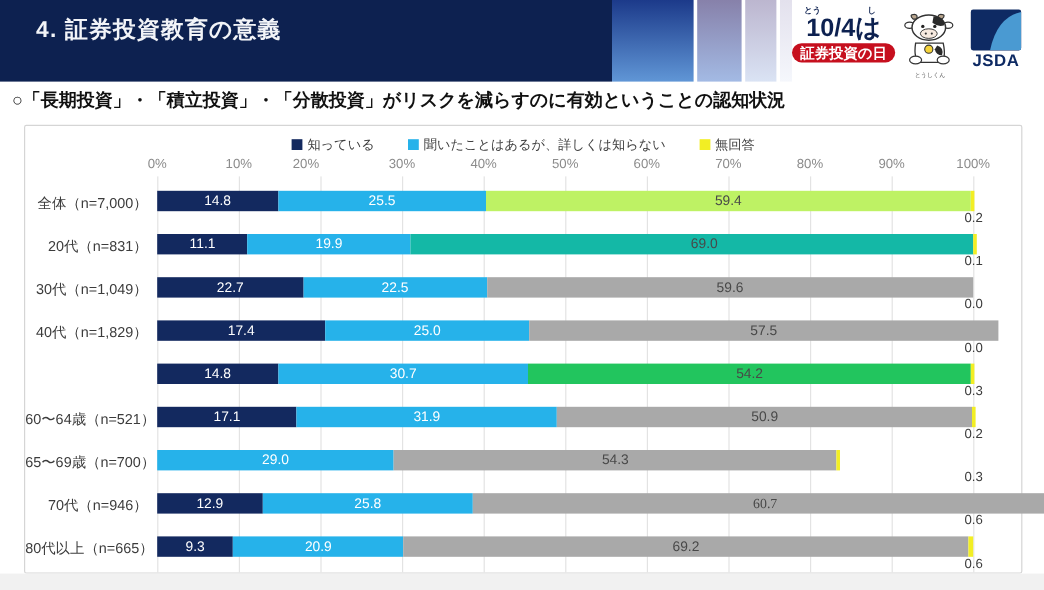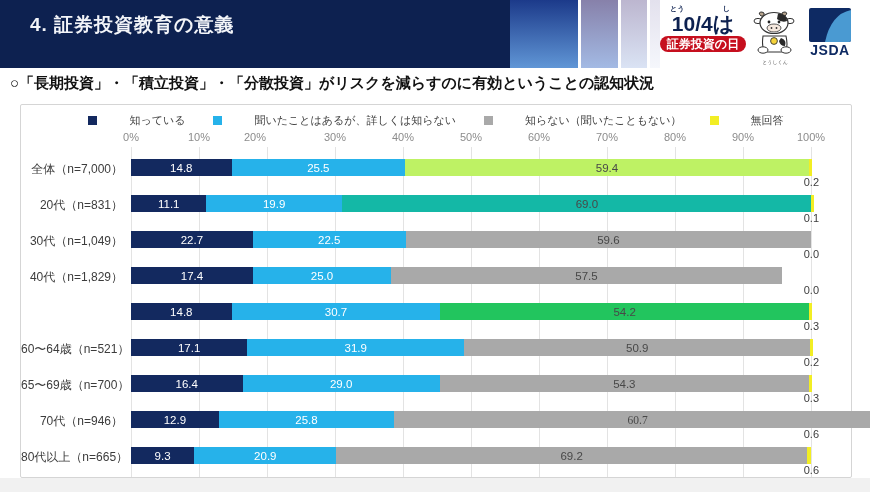--- a/index.html
+++ b/index.html
@@ -35,21 +35,21 @@
   
   #chart-heading { position:absolute; top:74px; left:10px; width:850px; font-size:15px; font-weight:bold; color:#111; }
 
   
   #chart-box { position:absolute; top:104px; left:20px; width:832px; height:374px;
     background:#fff; border:1px solid #d5d5d5; border-radius:2px; }
 
   #chart-legend { position:absolute; top:8px; left:0; width:100%; display:flex; justify-content:center; gap:28px; }
   .legend-item { display:flex; align-items:center; gap:4px; }
   .legend-swatch { width:9px; height:9px; display:inline-block; }
-  .legend-label { font-size:11px; color:#404040;margin-left:28px; }
+  .legend-label { font-size:11px; color:#404040; }
 
   .axis-tick-label { position:absolute; width:44px; text-align:center; font-size:11px; color:#8c8c8c; top:26px; }
   .gridline { position:absolute; width:1px; top:42px; height:330px; background:#e3e3e3; }
 
   .chart-row { position:absolute; left:0; width:100%; height:36px; }
   .category-label { position:absolute; left:0; top:6px; width:102px; text-align:right; font-size:12px; color:#3c3c3c; white-space:nowrap; }
   .stacked-bar { position:absolute; left:110px; top:4px; height:17px; display:flex; }
   .bar-segment { height:17px; display:flex; align-items:center; justify-content:center; overflow:visible; }
   .segment-value-label { font-size:11.5px; white-space:nowrap; }
   .no-answer-value-label { position:absolute; left:110px; top:21px; width:688px; text-align:right; font-size:11px; color:#3c3c3c; }
@@ -116,24 +116,20 @@
 
   <div id="chart-box">
     <div id="chart-legend">
         <div class="legend-item">
           <span class="legend-swatch" style="background: rgb(19, 41, 95);"></span>
           <span class="legend-label">知っている</span>
         </div>
         <div class="legend-item">
           <span class="legend-swatch" style="background: rgb(38, 178, 234);"></span>
           <span class="legend-label">聞いたことはあるが、詳しくは知らない</span>
-        </div>
-        <div class="legend-item">
-          <span class="legend-swatch" style="background: rgb(169, 169, 169);"></span>
-          <span class="legend-label">知らない（聞いたこともない）</span>
         </div>
         <div class="legend-item">
           <span class="legend-swatch" style="background: rgb(242, 238, 36);"></span>
           <span class="legend-label">無回答</span>
         </div>
       </div>
     <div id="plot-area"></div>
   <div class="axis-tick-label" style="left: 88px;">0%</div>
       <div class="gridline" style="left: 110px;"></div>
       <div class="axis-tick-label" style="left: 156px;">10%</div>
@@ -200,24 +196,24 @@
           <div class="bar-segment" style="width: 405.28px; background: rgb(169, 169, 169);">
             <span class="segment-value-label" style="color: rgb(72, 72, 72);">59.6</span>
           </div>
           <div class="bar-segment" style="width: 0px; background: rgb(242, 238, 36);"></div>
         </div>
         <div class="no-answer-value-label">0.0</div>
       </div>
       <div class="chart-row" style="top: 158px;">
         <div class="category-label">40代（n=1,829）</div>
         <div class="stacked-bar">
-          <div class="bar-segment" style="width: 122px; background: rgb(19, 41, 95);">
+          <div class="bar-segment" style="width: 140px; background: rgb(19, 41, 95);">
             <span class="segment-value-label" style="color: rgb(255, 255, 255);">17.4</span>
           </div>
-          <div class="bar-segment" style="width: 138px; background: rgb(38, 178, 234);">
+          <div class="bar-segment" style="width: 170px; background: rgb(38, 178, 234);">
             <span class="segment-value-label" style="color: rgb(255, 255, 255);">25.0</span>
           </div>
           <div class="bar-segment" style="width: 391px; background: rgb(169, 169, 169);">
             <span class="segment-value-label" style="color: rgb(72, 72, 72);">57.5</span>
           </div>
           <div class="bar-segment" style="width: 0px; background: rgb(242, 238, 36);"></div>
         </div>
         <div class="no-answer-value-label">0.0</div>
       </div>
       <div class="chart-row" style="top: 194px;">
@@ -247,23 +243,20 @@
           <div class="bar-segment" style="width: 346.12px; background: rgb(169, 169, 169);">
             <span class="segment-value-label" style="color: rgb(72, 72, 72);">50.9</span>
           </div>
           <div class="bar-segment" style="width: 3px; background: rgb(242, 238, 36);"></div>
         </div>
         <div class="no-answer-value-label">0.2</div>
       </div>
       <div class="chart-row" style="top: 266px;">
         <div class="category-label">65〜69歳（n=700）</div>
         <div class="stacked-bar">
-          <div class="bar-segment" style="width: 111.52px; background: rgb(19, 41, 95);">
-            <span class="segment-value-label" style="color: rgb(255, 255, 255);">16.4</span>
-          </div>
           <div class="bar-segment" style="width: 197.2px; background: rgb(38, 178, 234);">
             <span class="segment-value-label" style="color: rgb(255, 255, 255);">29.0</span>
           </div>
           <div class="bar-segment" style="width: 369.24px; background: rgb(169, 169, 169);">
             <span class="segment-value-label" style="color: rgb(72, 72, 72);">54.3</span>
           </div>
           <div class="bar-segment" style="width: 3px; background: rgb(242, 238, 36);"></div>
         </div>
         <div class="no-answer-value-label">0.3</div>
       </div>

